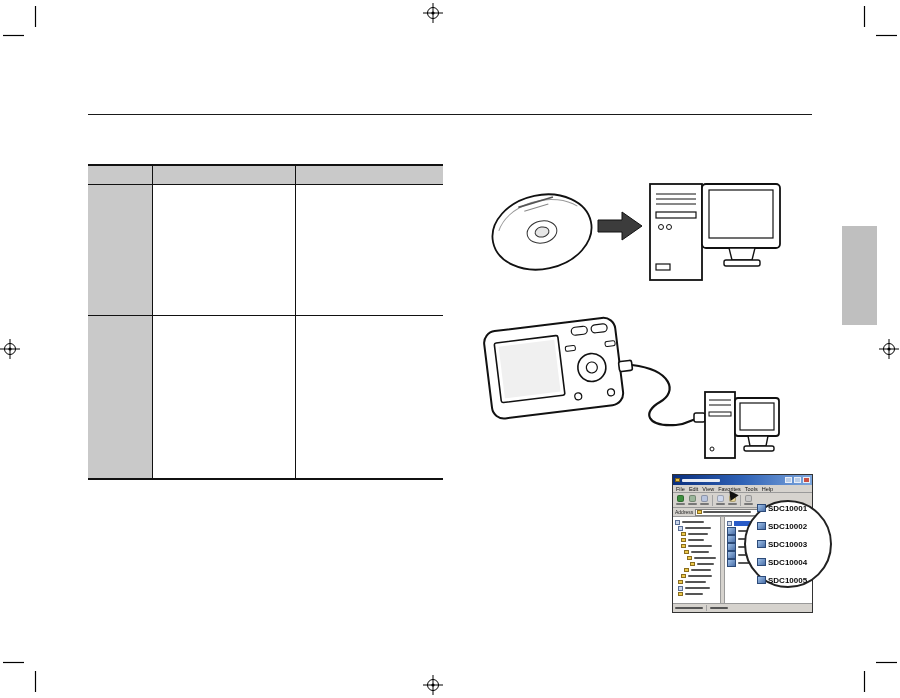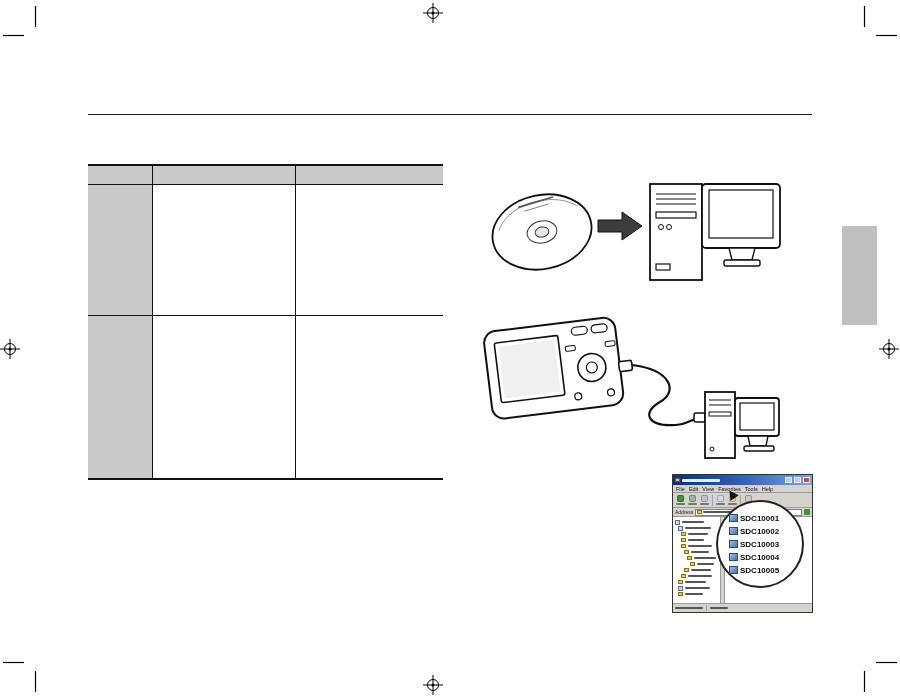--- a/index.html
+++ b/index.html
@@ -32,22 +32,22 @@
   .xw-tree{width:52px;background:#fff;border-right:1px solid #9a9a9a;padding:2px 0 0 2px;overflow:hidden;position:relative}
   .vsb{position:absolute;right:0;top:0;width:4px;height:100%;background:#d6d3ce;border-left:1px solid #9a9a9a}
   .trow{display:flex;align-items:center;gap:2px;height:6px}
   .ficon{width:5px;height:4px;background:#ecc94b;border:1px solid #8a6d1f;flex:none}
   .cicon{width:5px;height:5px;background:#cbd6ea;border:1px solid #5a6f96;flex:none}
   .gbar{height:2px;background:#555;border-radius:1px}
   .xw-files{flex:1;background:#fff;padding:2px 0 0 2px;overflow:hidden}
   .frow{display:flex;align-items:center;gap:2px;height:8px}
   .selbar{background:#2a5cc8;height:5px;width:34px}
   .xw-status{height:9px;border-top:1px solid #9a9a9a;display:flex;align-items:center;gap:3px;padding:0 2px;background:#d6d3ce}
-  .mag{position:absolute;left:44px;top:26px;width:88px;height:88px;border-radius:50%;background:#fff;border:2px solid #222;
-       display:flex;flex-direction:column;justify-content:center;gap:1px;padding-left:11px;z-index:5}
+  .mag{position:absolute;left:72px;top:26px;width:88px;height:88px;border-radius:50%;background:#fff;border:2px solid #222;
+       display:flex;flex-direction:column;justify-content:space-between;gap:1px;padding-left:11px;z-index:5}
   .mrow{display:flex;align-items:center;gap:2px;height:12px}
   .micon{width:9px;height:8px;border:1px solid #2c4a78;background:linear-gradient(135deg,#9ec0e8,#4a6fa8);flex:none}
   .mtxt{font-size:8px;font-weight:bold;color:#0a0a0a;white-space:nowrap}
   .mag-ptr{position:absolute;left:55px;top:16px;width:0;height:0;border-left:5px solid transparent;border-right:5px solid transparent;border-bottom:9px solid #111;transform:rotate(-35deg);z-index:6}
 </style>
 </head>
 <body>
 
 <div class="page">
 

